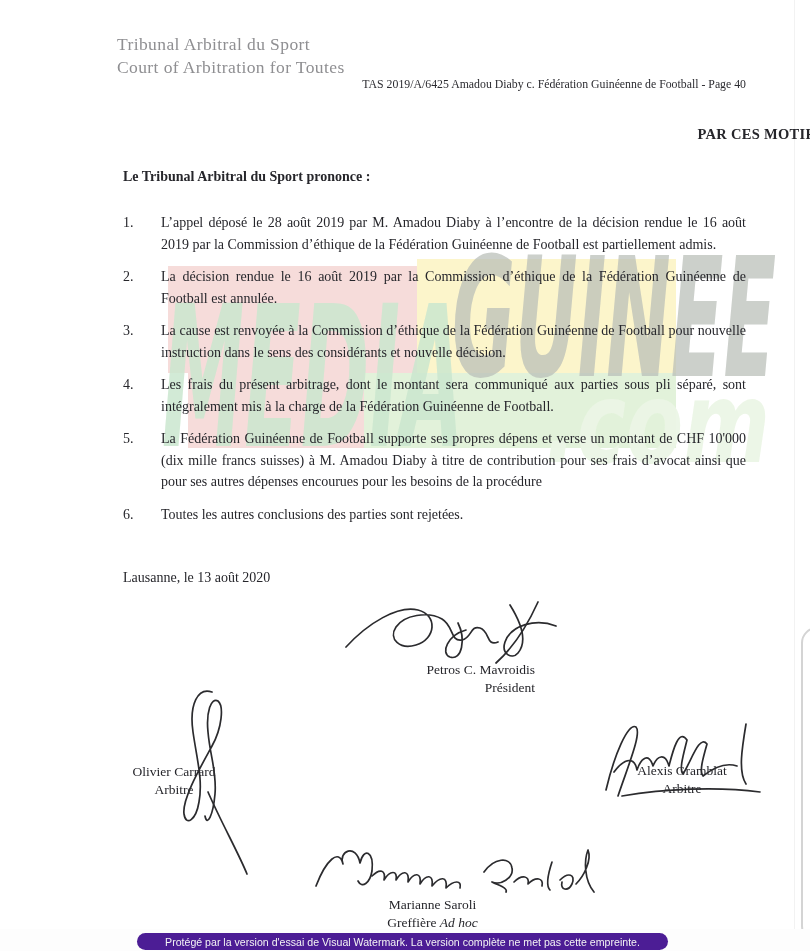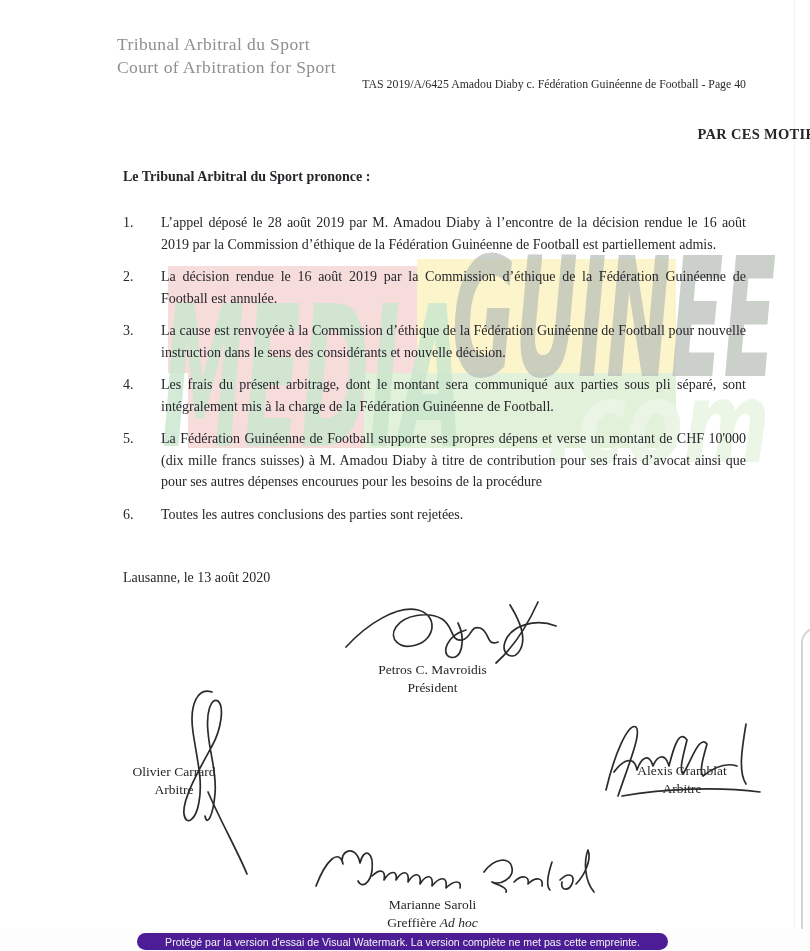--- a/index.html
+++ b/index.html
@@ -22,21 +22,21 @@
   .org{left:117px;top:33px;font-size:17.5px;line-height:23px;color:#8f8f92;letter-spacing:.4px;}
   .caseref{right:64px;top:77px;font-size:11.8px;color:#2b2b30;}
   .title{left:13px;top:126px;width:100%;text-align:right;font-weight:bold;font-size:14.5px;letter-spacing:.3px;}
   .pronounce{left:123px;top:169px;font-weight:bold;font-size:14px;}
   .rulings{left:123px;top:212px;width:623px;font-size:14px;line-height:21.5px;}
   .ruling{position:relative;margin-bottom:11px;padding-left:38px;text-align:justify;}
   .ruling .num{position:absolute;left:0;top:0;}
   .dateline{left:123px;top:570px;font-size:14px;}
 
   .sigblock{text-align:center;font-size:13.5px;line-height:18px;}
-  .sig-president-label{left:330px;top:661px;width:205px;}
+  .sig-president-label{left:330px;top:661px;width:205px;text-align:right;}
   .sig-carrard-label{left:118px;top:763px;width:112px;}
   .sig-gramblat-label{left:612px;top:762px;width:140px;}
   .sig-clerk-label{left:330px;top:896px;width:205px;}
   .role-italic{font-style:italic;margin-top:44px;}
 
   .sigsvg{position:absolute;z-index:3;pointer-events:none;}
   .sigsvg path{fill:none;stroke:#2b2b2e;stroke-width:1.7;stroke-linecap:round;stroke-linejoin:round;}
 
   
   .scan-line{position:absolute;left:794px;top:0;width:1px;height:951px;background:#f2f2f2;z-index:1;}
@@ -64,21 +64,21 @@
     <text x="162" y="446" font-size="196" textLength="302" lengthAdjust="spacingAndGlyphs" fill="#cbe7cf" opacity="0.85">MEDIA</text>
     <text x="452" y="376" font-size="166" textLength="324" lengthAdjust="spacingAndGlyphs" fill="#b9beb8" opacity="0.72">GUINEE</text>
     <text x="545" y="462" font-size="112" textLength="225" lengthAdjust="spacingAndGlyphs" fill="#ecf6e6" opacity="0.95">.com</text>
   </svg>
 
   <div class="scan-line"></div>
   <div class="side-panel"></div>
 
   <div class="layer org">
     <div>Tribunal Arbitral du Sport</div>
-    <div>Court of Arbitration for Sport</div>
+    <div>Court of Arbitration for Toutes</div>
   </div>
   <div class="layer caseref">TAS 2019/A/6425 Amadou Diaby c. Fédération Guinéenne de Football - Page 40</div>
 
   <div class="layer title">PAR CES MOTIFS</div>
   <div class="layer pronounce">Le Tribunal Arbitral du Sport prononce :</div>
 
   <div class="layer rulings">
 
       <div class="ruling">
         <span class="num">1.</span>

